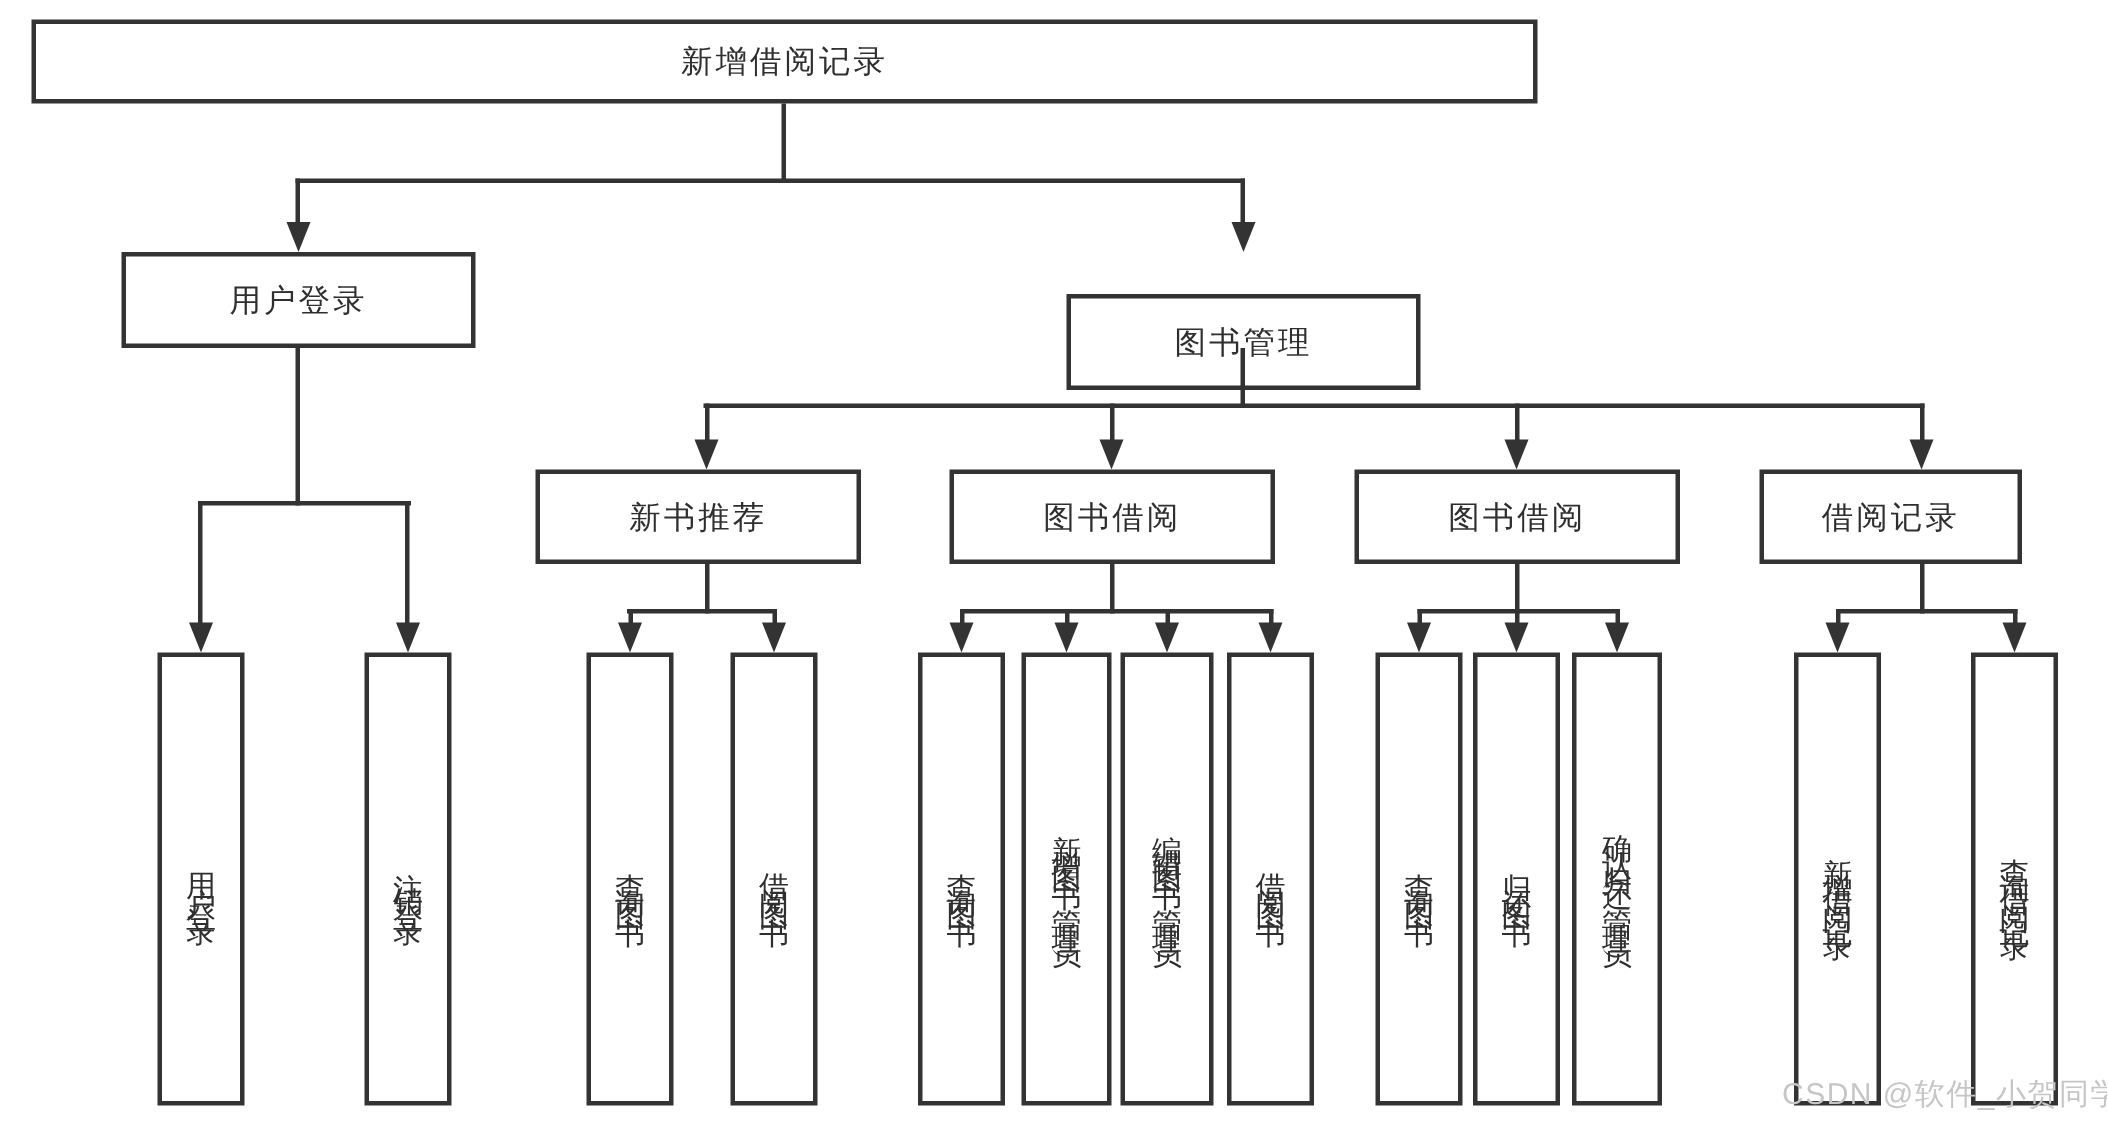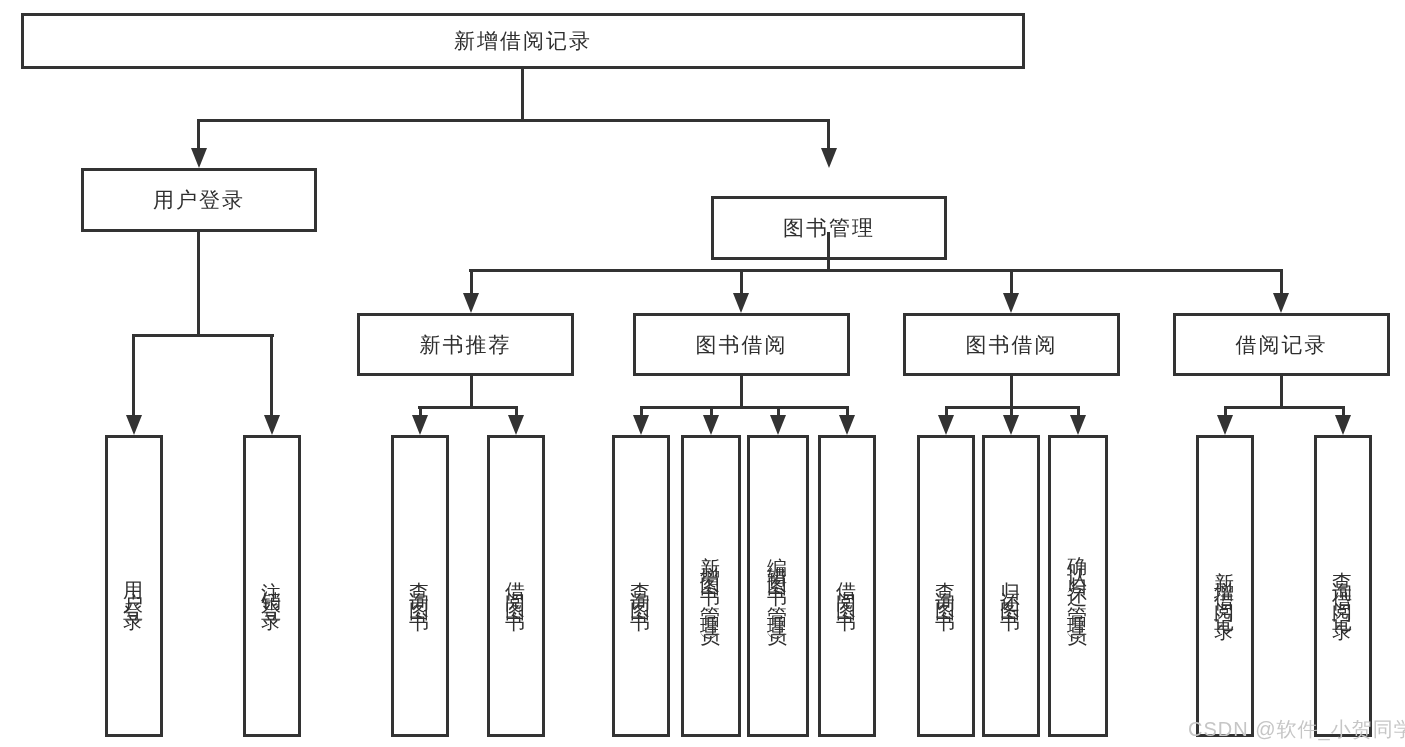--- a/index.html
+++ b/index.html
@@ -100,21 +100,21 @@
 
   <div class="box" style="left:357px;top:313px;width:217px;height:63px;">
     <span class="h-label">新书推荐</span>
   </div>
   <div class="box" style="left:633px;top:313px;width:217px;height:63px;">
     <span class="h-label">图书借阅</span>
   </div>
   <div class="box" style="left:903px;top:313px;width:217px;height:63px;">
     <span class="h-label">图书借阅</span>
   </div>
-  <div class="box" style="left:1173px;top:313px;width:217px;height:63px;">
+  <div class="box" style="left:1173px;top:313px;width:175px;height:63px;">
     <span class="h-label">借阅记录</span>
   </div>
 
   <div class="vline" style="left:470px;top:376px;height:33px;"></div>
   <div class="hline" style="left:418px;top:406px;width:100px;"></div>
   <div class="vline" style="left:419px;top:406px;height:13px;"></div>
   <div class="arrow" style="left:412px;top:415px;"></div>
   <div class="vline" style="left:515px;top:406px;height:13px;"></div>
   <div class="arrow" style="left:508px;top:415px;"></div>
 

